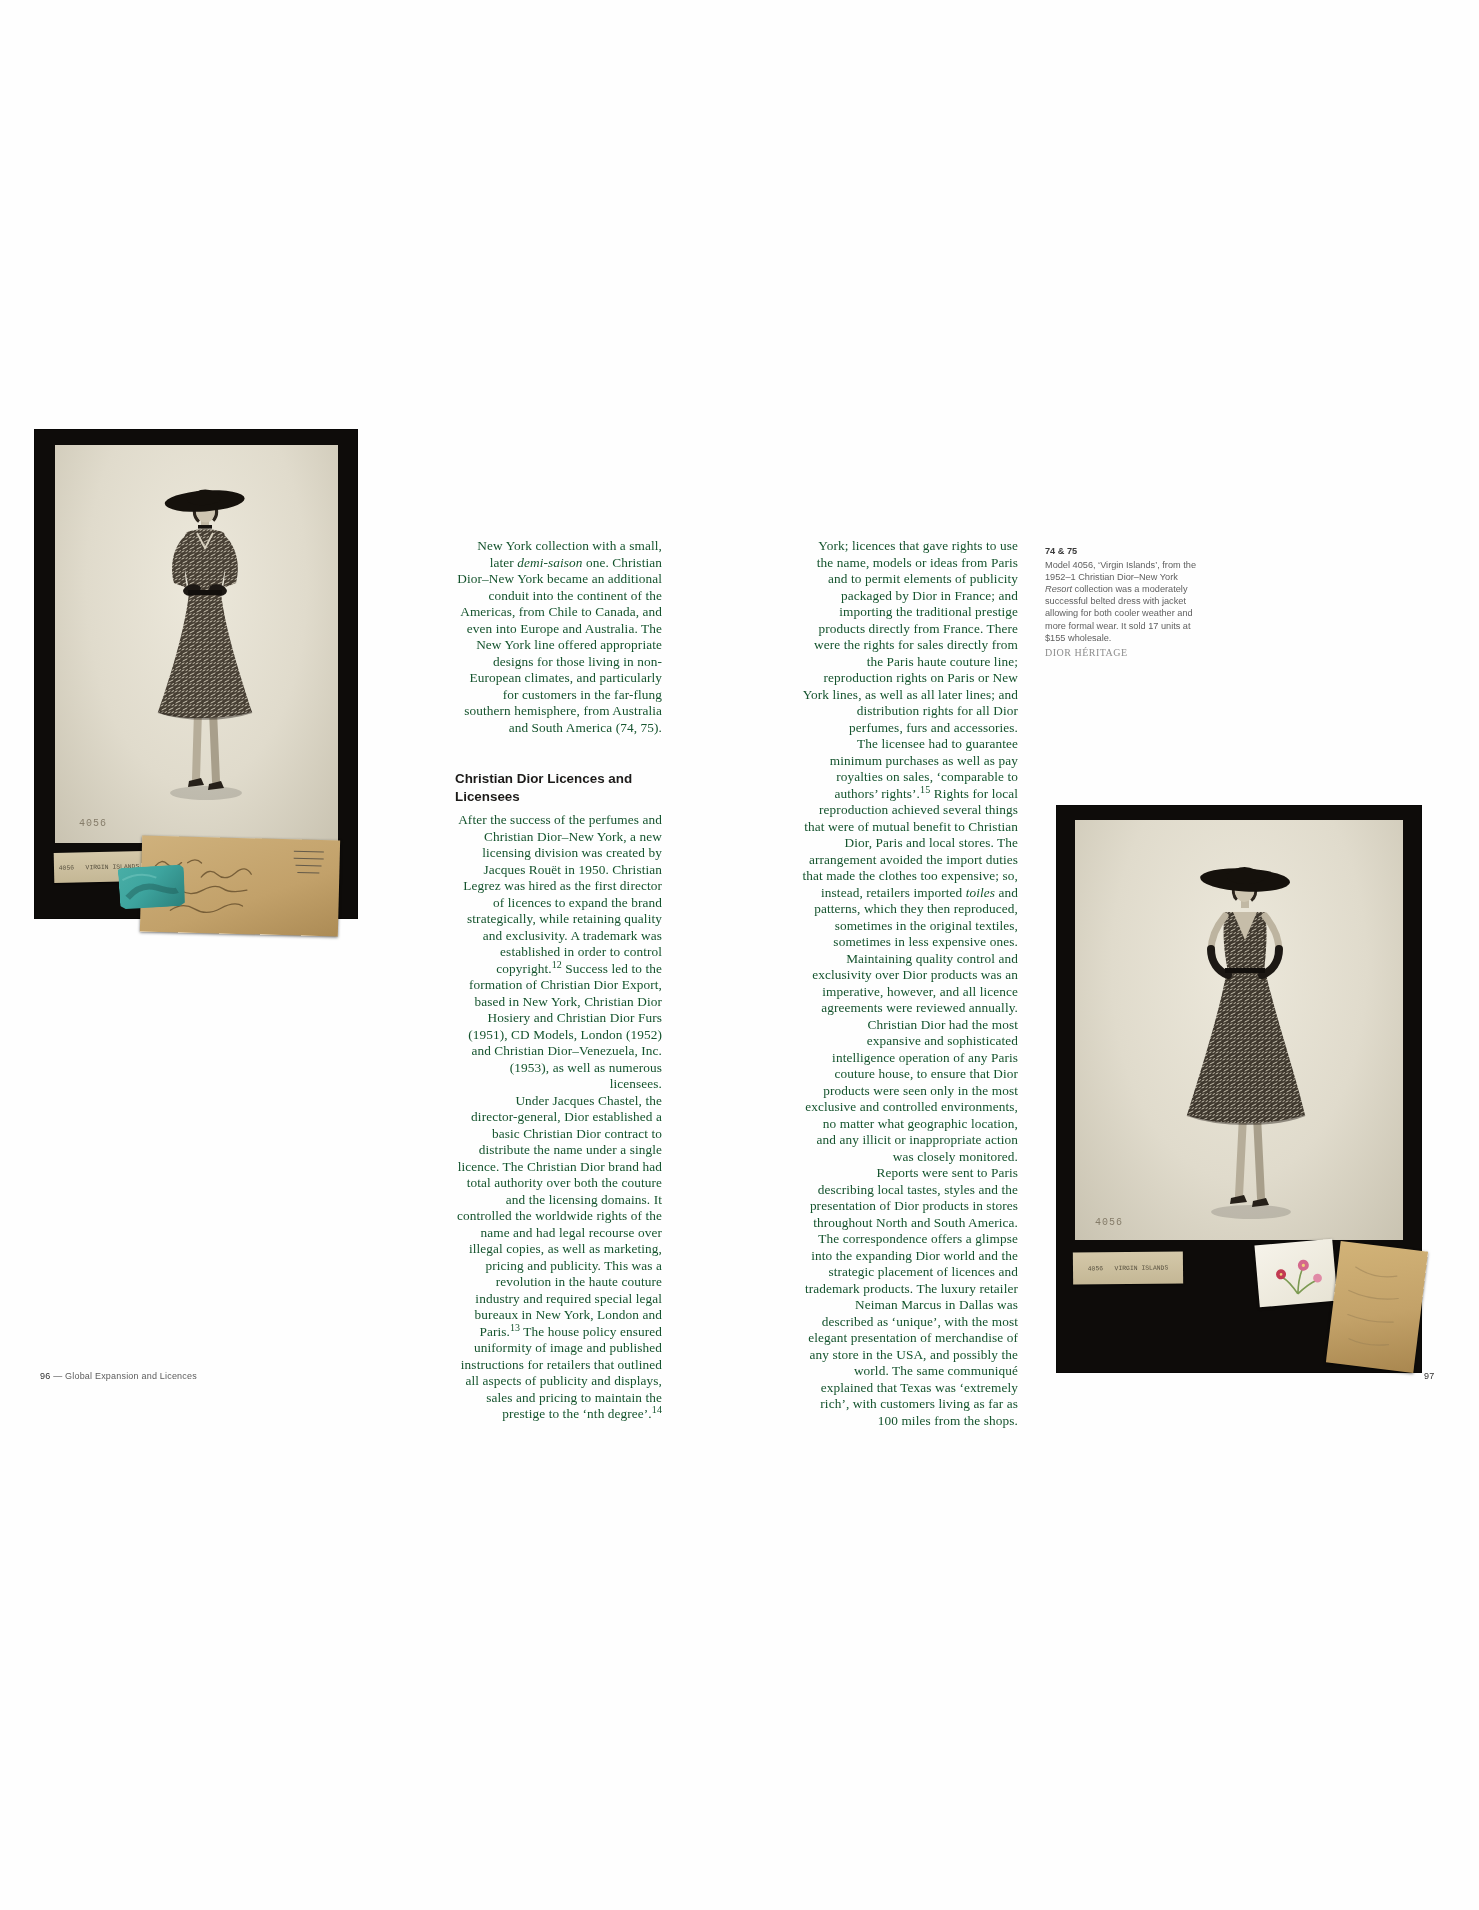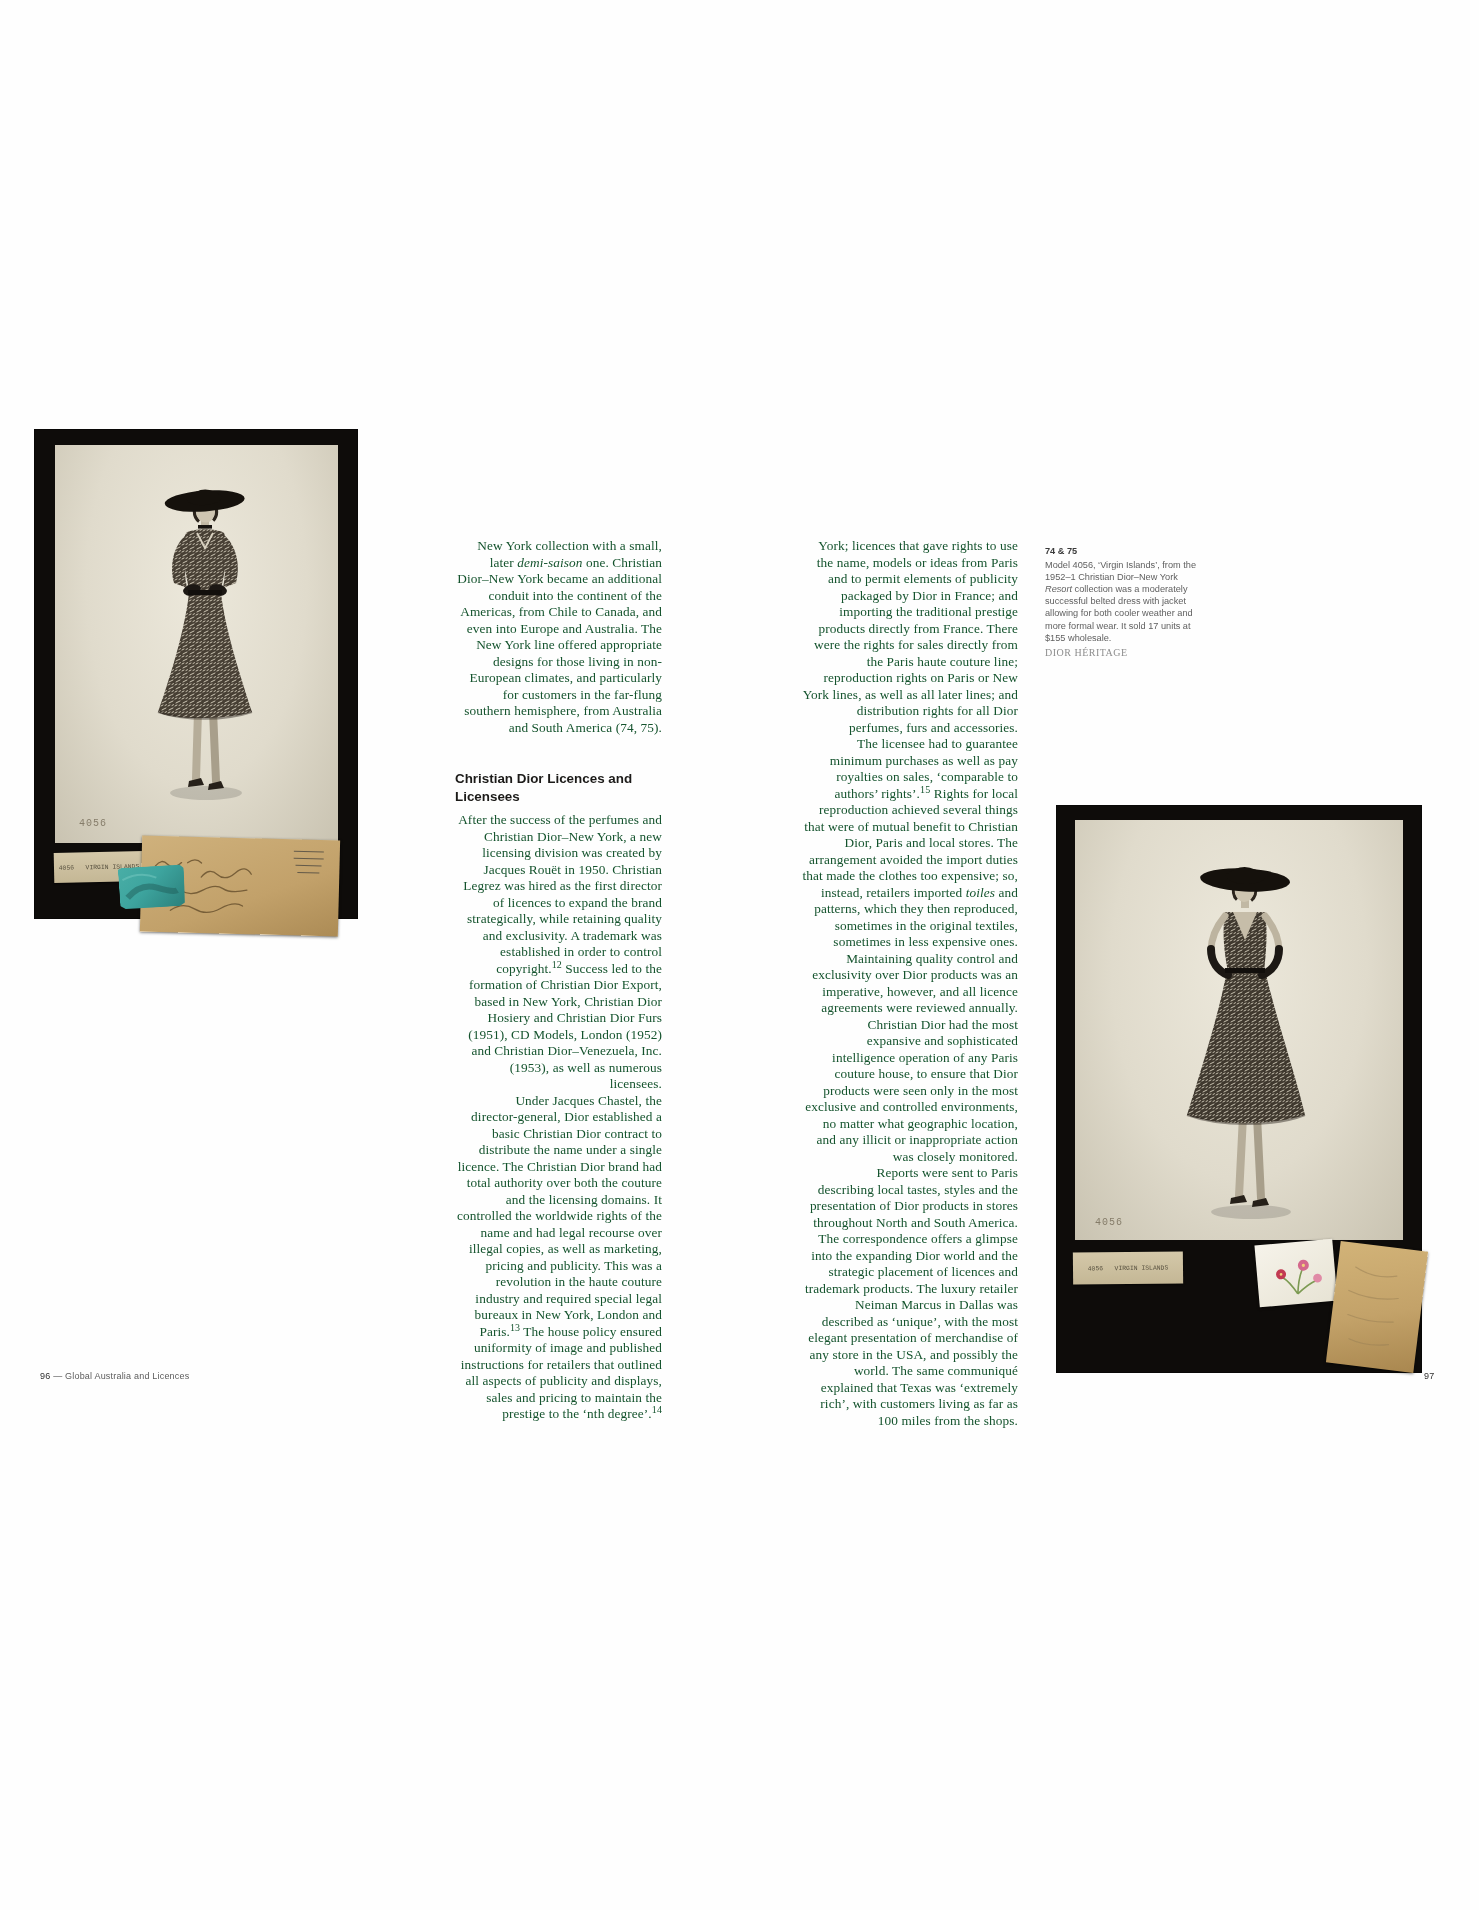--- a/index.html
+++ b/index.html
@@ -202,19 +202,19 @@
           <path d="M16 72 q22 6 46 2"></path>
           <path d="M20 96 q18 6 40 1"></path>
         </g>
       </svg>
     </div>
   </div>
 
   <div class="footer footer-left">
     <span class="pnum">96</span>
     <span>—</span>
-    <span>Global Australia and Licences</span>
+    <span>Global Expansion and Licences</span>
   </div>
   <div class="footer footer-right">
     <span class="pnum">97</span>
   </div>
 
 </div>
 
 </body></html>

